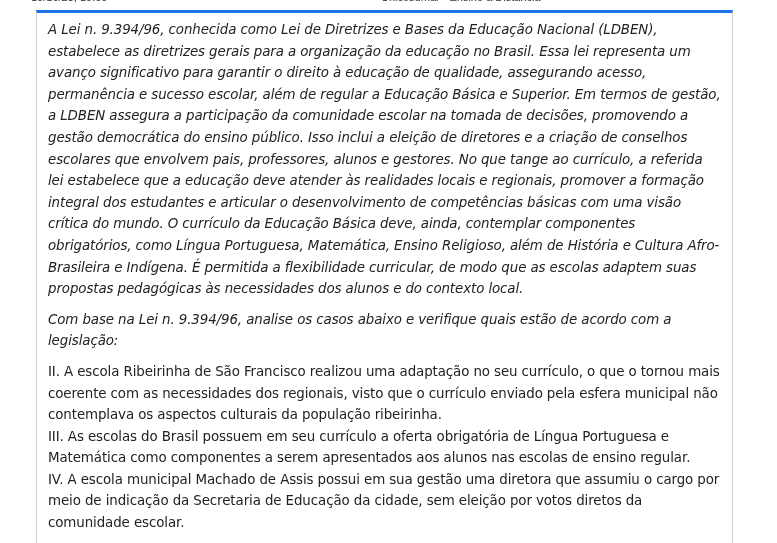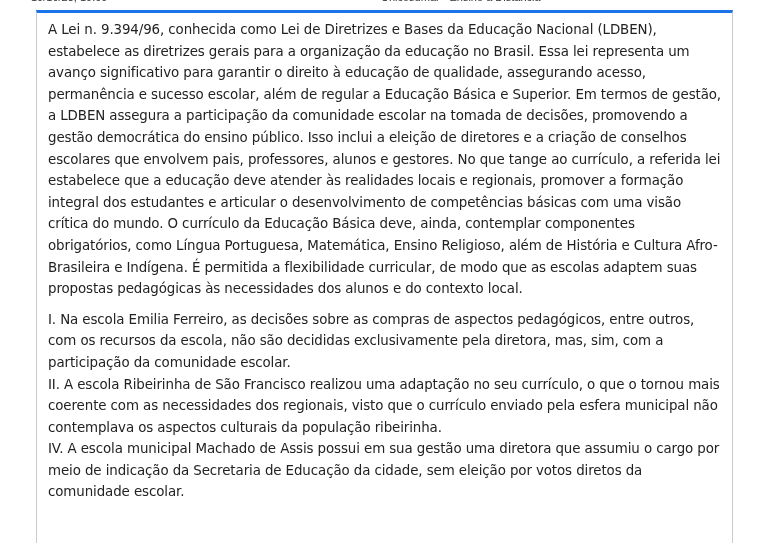--- a/index.html
+++ b/index.html
@@ -48,36 +48,38 @@
       box-sizing: border-box;
     }
     .content {
       padding: 6px 10px 0 11px;
       font-size: 13.4px;
       line-height: 21.6px;
       letter-spacing: -0.1px;
     }
     .content p {
       margin: 0 0 9px 0;
+      font-style: italic;
     }
     .statement {
       display: block;
     }
   </style>
 </head>
 <body>
 
 <div class="print-header">
   <span class="date">10/10/23, 19:09</span>
   <span class="site">Unicesumar - Ensino a Distância</span>
 </div>
 
 <div class="card">
   <div class="content">
     <p>A Lei n. 9.394/96, conhecida como Lei de Diretrizes e Bases da Educação Nacional (LDBEN), estabelece as diretrizes gerais para a organização da educação no Brasil. Essa lei representa um avanço significativo para garantir o direito à educação de qualidade, assegurando acesso, permanência e sucesso escolar, além de regular a Educação Básica e Superior. Em termos de gestão, a LDBEN assegura a participação da comunidade escolar na tomada de decisões, promovendo a gestão democrática do ensino público. Isso inclui a eleição de diretores e a criação de conselhos escolares que envolvem pais, professores, alunos e gestores. No que tange ao currículo, a referida lei estabelece que a educação deve atender às realidades locais e regionais, promover a formação integral dos estudantes e articular o desenvolvimento de competências básicas com uma visão crítica do mundo. O currículo da Educação Básica deve, ainda, contemplar componentes obrigatórios, como Língua Portuguesa, Matemática, Ensino Religioso, além de História e Cultura Afro-Brasileira e Indígena. É permitida a flexibilidade curricular, de modo que as escolas adaptem suas propostas pedagógicas às necessidades dos alunos e do contexto local.</p>
+    <p>Com base na Lei n. 9.394/96, analise os casos abaixo e verifique quais estão de acordo com a legislação:</p>
     <div>
-      <span class="statement">I. Na escola Emilia Ferreiro, as decisões sobre as compras de aspectos pedagógicos, entre outros, com os recursos da escola, não são decididas exclusivamente pela diretora, mas, sim, com a participação da comunidade escolar.</span>
       <span class="statement">II. A escola Ribeirinha de São Francisco realizou uma adaptação no seu currículo, o que o tornou mais coerente com as necessidades dos regionais, visto que o currículo enviado pela esfera municipal não contemplava os aspectos culturais da população ribeirinha.</span>
+      <span class="statement">III. As escolas do Brasil possuem em seu currículo a oferta obrigatória de Língua Portuguesa e Matemática como componentes a serem apresentados aos alunos nas escolas de ensino regular.</span>
       <span class="statement">IV. A escola municipal Machado de Assis possui em sua gestão uma diretora que assumiu o cargo por meio de indicação da Secretaria de Educação da cidade, sem eleição por votos diretos da comunidade escolar.</span>
     </div>
 
   </div>
 </div>
 
 </body></html>

